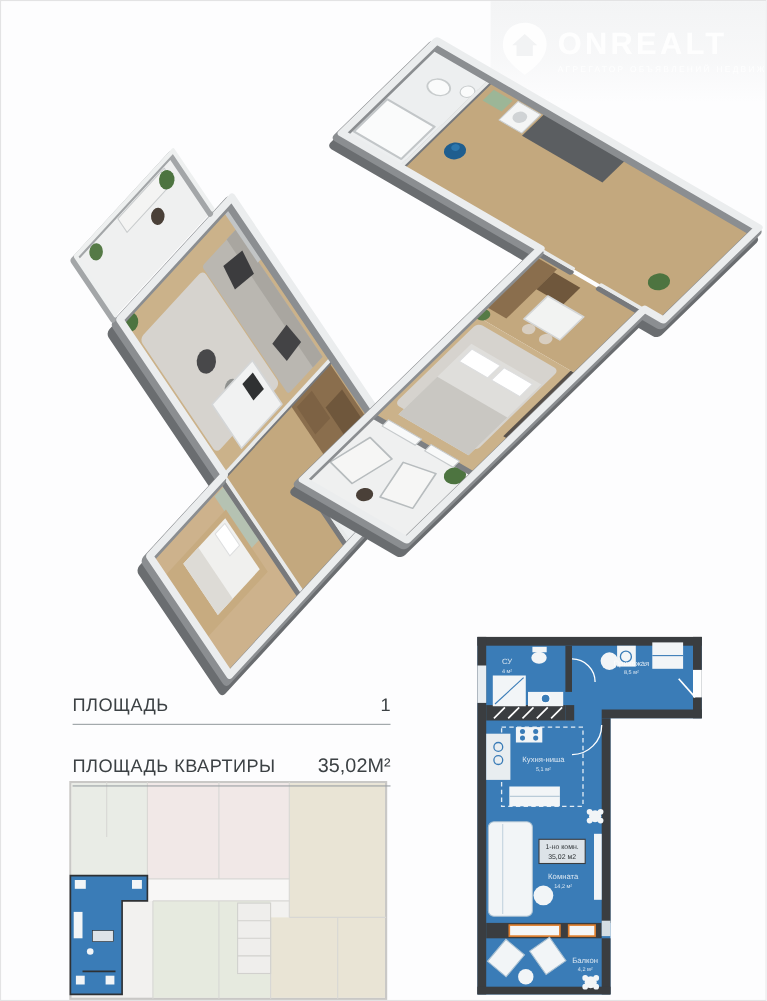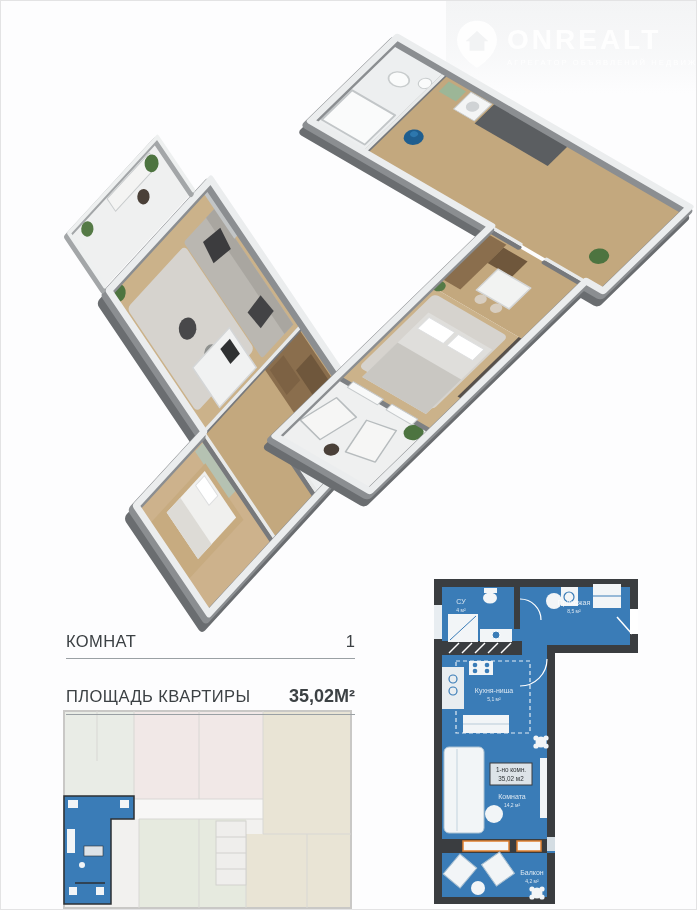--- a/index.html
+++ b/index.html
@@ -23,21 +23,21 @@
   .brand{font-size:28px;font-weight:bold;letter-spacing:3px;line-height:1;}
   .tagline{font-size:7.6px;letter-spacing:2.1px;margin-top:4px;white-space:nowrap;}
   
   .info-table{position:absolute;left:65px;top:631px;width:289px;color:#3c4144;}
   .info-row{display:flex;justify-content:space-between;align-items:baseline;
     border-bottom:1.5px solid #9aa0a4;}
   .info-row.first{padding-bottom:7px;}
   .info-row.second{padding-top:6px;padding-bottom:7px;margin-top:21px;}
   .info-label{font-size:16.5px;letter-spacing:.4px;}
   .info-value{font-size:16.5px;}
-  .info-value.big{font-size:18px;font-weight:bold;}
+  .info-value.big{font-size:18px;font-weight:normal;}
   svg text{font-family:"Liberation Sans", sans-serif;}
 </style>
 </head>
 <body>
 
 <div class="canvas">
 
   <div class="logo-backdrop"></div>
 
   <div class="logo">
@@ -301,21 +301,21 @@
         <rect x="68" y="886" width="8" height="8"></rect>
         <rect x="95" y="886" width="8" height="8"></rect>
       </g>
       <rect x="83" y="845" width="19" height="10" fill="#dde3e8" stroke="#2e3134" stroke-width=".6"></rect>
       <line x1="74" y1="882" x2="104" y2="882" stroke="#2e3134" stroke-width="1.5"></line>
     </g>
   </svg>
 
   <div class="info-table">
     <div class="info-row first">
-      <span class="info-label">КОМНАТ</span>
+      <span class="info-label">ПЛОЩАДЬ</span>
       <span class="info-value">1</span>
     </div>
     <div class="info-row second">
       <span class="info-label">ПЛОЩАДЬ КВАРТИРЫ</span>
       <span class="info-value big">35,02М²</span>
     </div>
   </div>
 
 </div>
 

